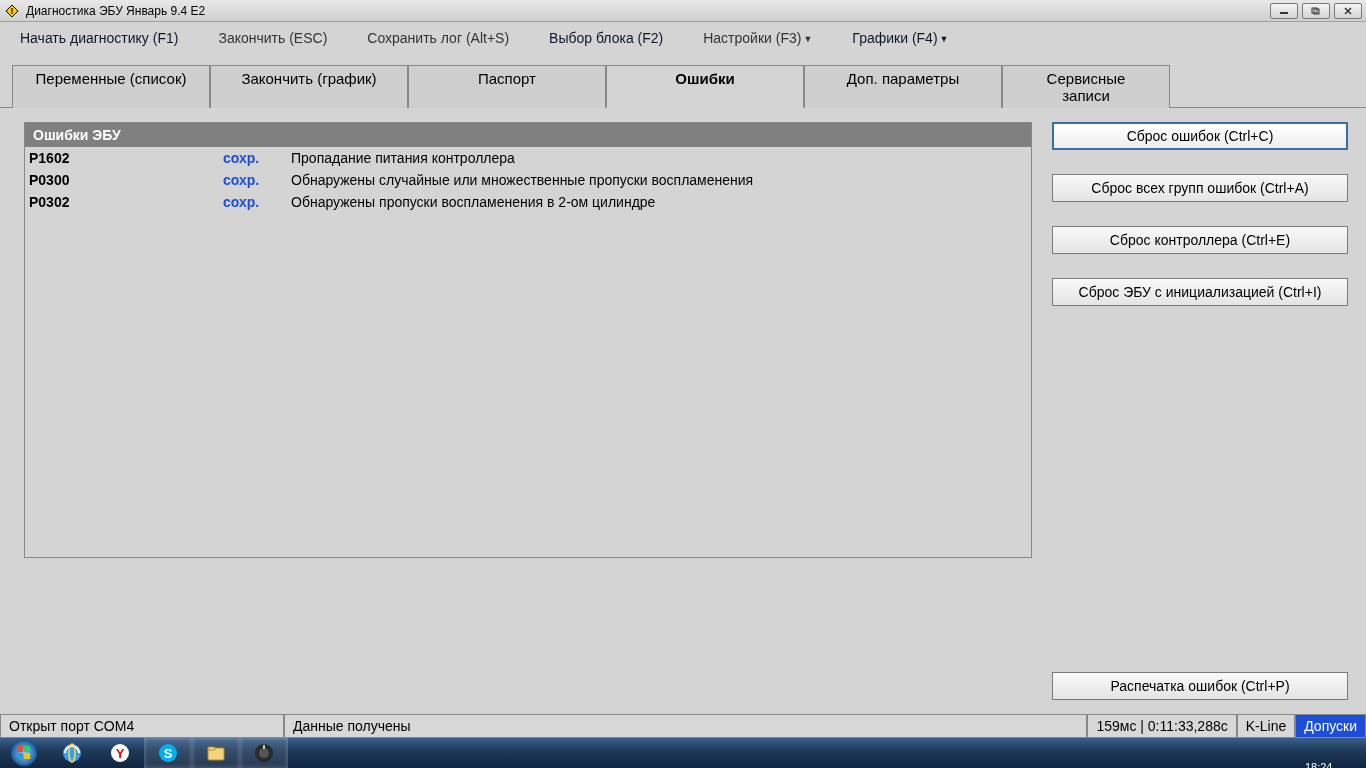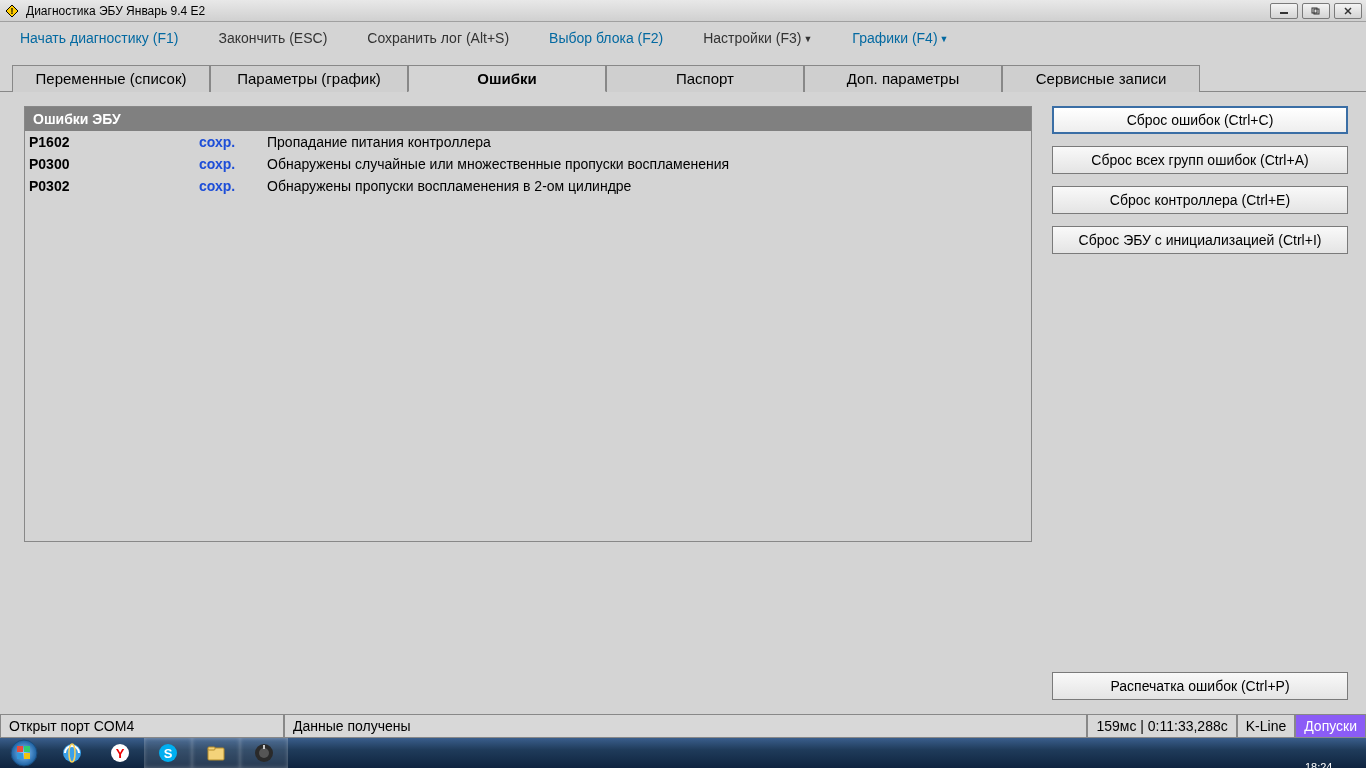--- a/index.html
+++ b/index.html
@@ -10,50 +10,50 @@
   .titlebar-icon { width: 16px; height: 16px; margin: 0 4px; display: flex; align-items: center; justify-content: center; }
   .titlebar-title { font-size: 12px; color: #000; flex: 1; padding-left: 2px; }
   .win-controls { display: flex; gap: 4px; margin-right: 4px; }
   .win-btn { width: 28px; height: 16px; border: 1px solid #7a7a7a; border-radius: 2px; background: linear-gradient(to bottom, #f4f4f4, #d4d4d4); display: flex; align-items: center; justify-content: center; font-size: 9px; cursor: pointer; }
   
   
   .app-body { height: calc(768px - 22px - 24px - 30px); background: #d4d4d4; display: flex; flex-direction: column; }
   
   .menubar { display: flex; padding: 8px 20px 6px 20px; gap: 40px; }
   .menu-item { font-size: 14px; color: #333; cursor: pointer; }
-  .menu-item.disabled { color: #0369a1; }
+  .menu-item.disabled { color: #0f172a; }
   .dropdown-caret { font-size: 9px; margin-left: 2px; position: relative; top: -1px; }
   
   .tabbar { display: flex; padding: 0 12px; border-bottom: 1px solid #888; margin-top: 12px; }
   .tab { padding: 4px 20px; border: 1px solid #888; border-bottom: none; background: #d4d4d4; margin-right: 0; font-size: 15px; cursor: pointer; position: relative; top: 1px; }
   .tab.active { font-weight: bold; background: #d4d4d4; border-bottom: 1px solid #d4d4d4; }
   .tab:not(.active) { background: #cfcfcf; }
   
   .content { flex: 1; display: flex; padding: 14px 18px 14px 24px; gap: 20px; }
   
   .errors-panel { flex: 1; border: 1px solid #888; background: #d4d4d4; display: flex; flex-direction: column; height: 436px; }
   .panel-header { background: #808080; color: #fff; font-weight: bold; padding: 4px 8px; font-size: 14px; }
   .error-rows { flex: 1; overflow: auto; }
   .error-row { display: flex; padding: 3px 4px; font-size: 14px; }
-  .err-code { width: 170px; font-weight: bold; }
+  .err-code { width: 194px; font-weight: bold; }
   .err-status { width: 68px; font-weight: bold; color: #1d4ed8; }
   .err-desc { flex: 1; }
   
-  .side-buttons { width: 296px; display: flex; flex-direction: column; gap: 12px; }
+  .side-buttons { width: 296px; display: flex; flex-direction: column; gap: 24px; }
   .side-btn { height: 28px; border: 1px solid #7a7a7a; background: linear-gradient(to bottom, #f9f9f9, #e4e4e4); font-size: 14px; cursor: pointer; display: flex; align-items: center; justify-content: center; }
   .side-btn.active { border: 2px solid #3a6ea5; background: linear-gradient(to bottom, #fff, #eee); }
   .spacer-flex { flex: 1; }
   
   .statusbar { display: flex; height: 24px; align-items: stretch; background: #d8d8d8; border-top: 1px solid #888; font-size: 14px; }
   .status-cell { border: 1px solid #888; border-top: none; padding: 2px 8px; display: flex; align-items: center; }
   .status-port { width: 284px; }
   .status-msg { flex: 1; }
   .status-timing { }
   .status-kline { }
-  .status-dopusk { background: #8b5cf6; color: #fff; }
+  .status-dopusk { background: #1d4ed8; color: #fff; }
   
   
   .taskbar { height: 30px; background: linear-gradient(to bottom, #3a5e8c, #1f3b5a 40%, #0f2440); display: flex; align-items: stretch; }
   .start-orb { width: 48px; display: flex; align-items: center; justify-content: center; }
   .tb-items { display: flex; align-items: center; }
   .tb-item { width: 48px; height: 30px; display: flex; align-items: center; justify-content: center; }
   .tb-item.active { background: rgba(255,255,255,0.1); box-shadow: inset 0 0 4px rgba(255,255,255,0.3); }
   .tb-right { margin-left: auto; display: flex; align-items: center; color: #fff; font-size: 11px; padding-right: 6px; gap: 14px; margin-top: 36px; }
   .tb-lang { font-size: 11px; }
   .tb-tray-icons span { margin: 0 2px; font-size: 11px; }
@@ -99,25 +99,25 @@
     <span class="menu-item disabled">Начать диагностику (F1)</span>
     <span class="menu-item">Закончить (ESC)</span>
     <span class="menu-item">Сохранить лог (Alt+S)</span>
     <span class="menu-item disabled">Выбор блока (F2)</span>
     <span class="menu-item"><span>Настройки (F3)</span><span class="dropdown-caret">▼</span></span>
     <span class="menu-item disabled"><span>Графики (F4)</span><span class="dropdown-caret">▼</span></span>
   </div>
 
   <div class="tabbar">
     <div class="tab" style="width:198px;text-align:center">Переменные (список)</div>
-    <div class="tab" style="width:198px;text-align:center">Параметры (график)</div>
+    <div class="tab" style="width:198px;text-align:center">Закончить (график)</div>
+    <div class="tab" style="width:198px;text-align:center">Паспорт</div>
     <div class="tab active" style="width:198px;text-align:center">Ошибки</div>
-    <div class="tab" style="width:198px;text-align:center">Паспорт</div>
     <div class="tab" style="width:198px;text-align:center">Доп. параметры</div>
-    <div class="tab" style="width:198px;text-align:center">Сервисные записи</div>
+    <div class="tab" style="width:168px;text-align:center">Сервисные записи</div>
   </div>
 
   <div class="content">
     <div class="errors-panel">
       <div class="panel-header">Ошибки ЭБУ</div>
       <div class="error-rows">
         <div class="error-row">
           <span class="err-code">P1602</span>
           <span class="err-status">сохр.</span>
           <span class="err-desc">Пропадание питания контроллера</span>

